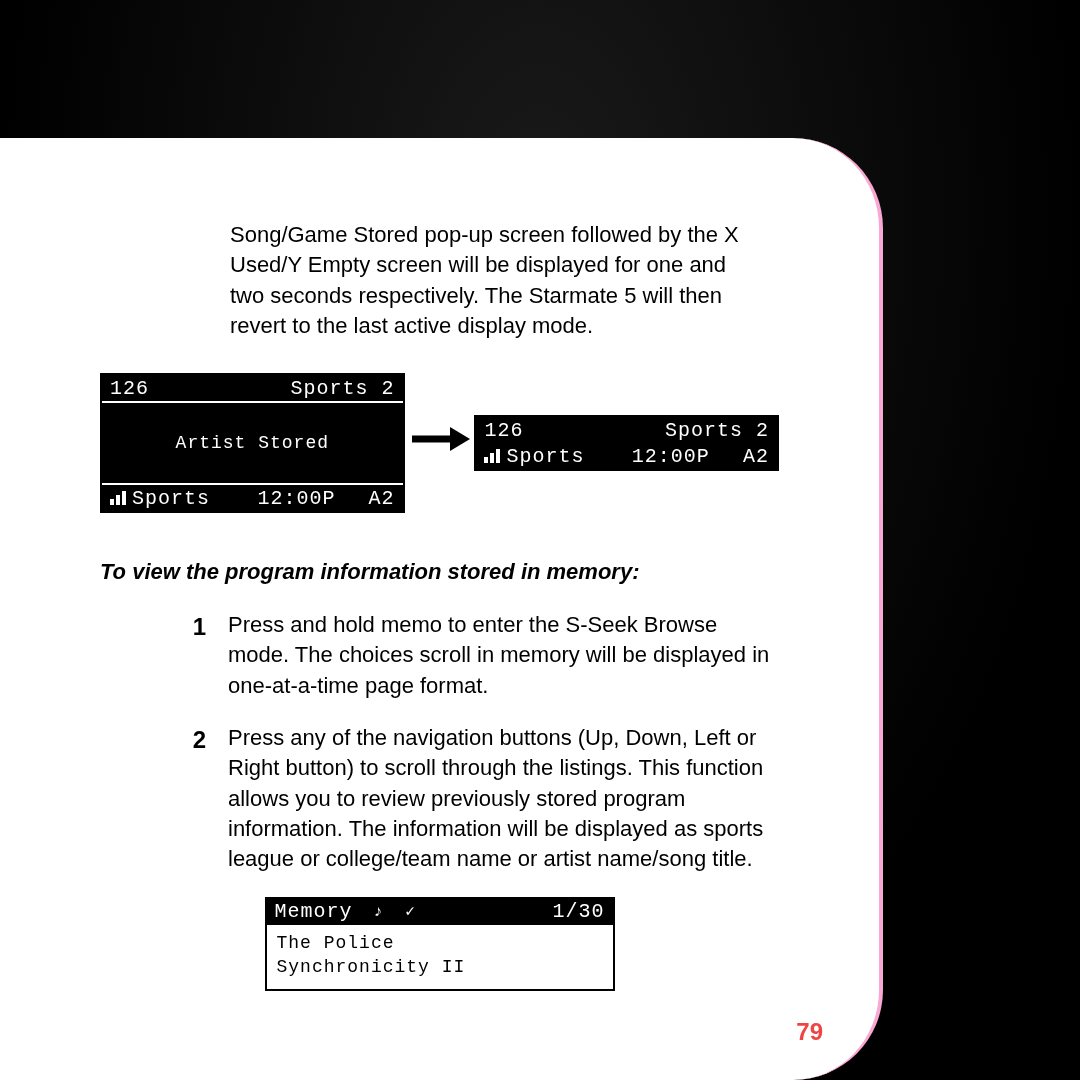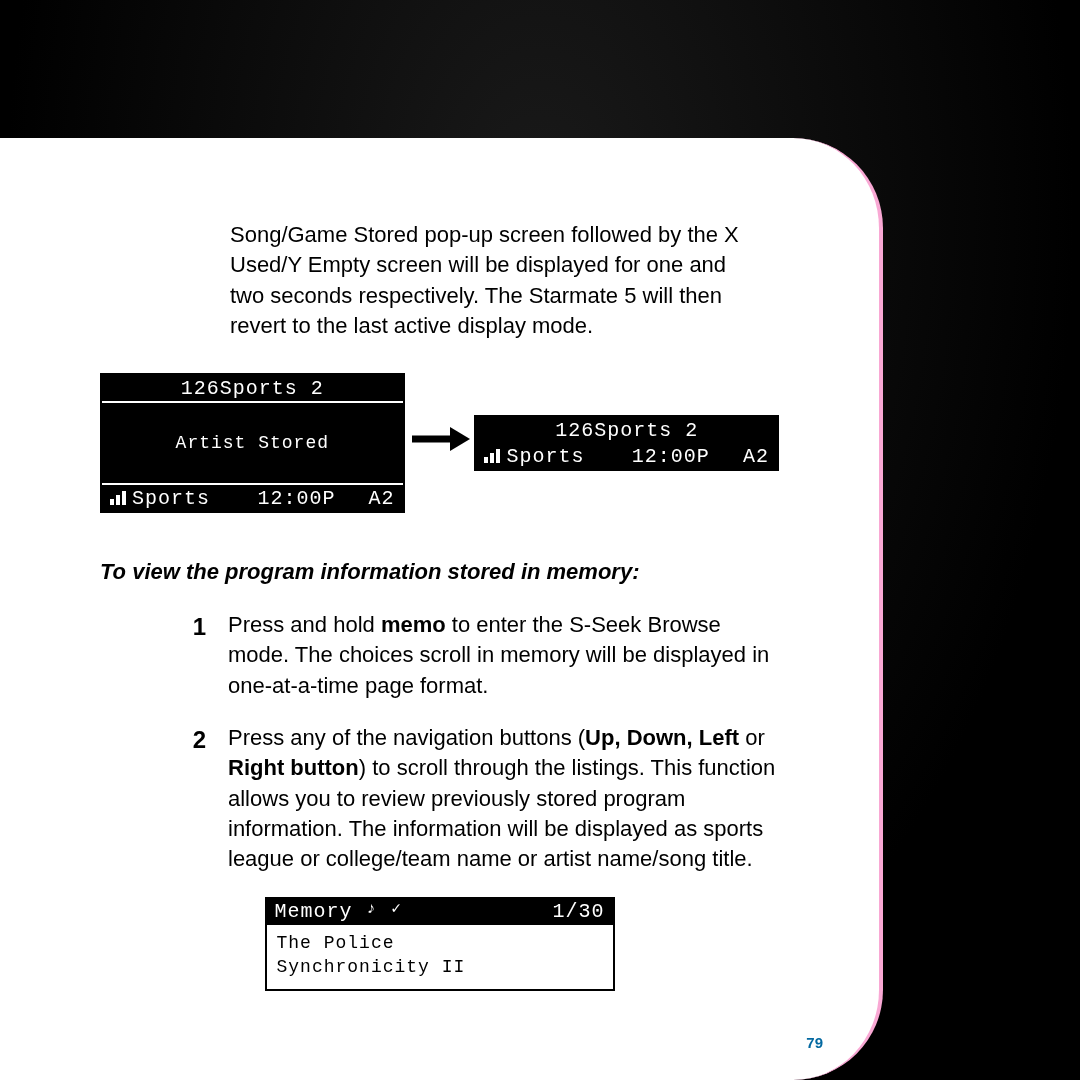--- a/index.html
+++ b/index.html
@@ -55,21 +55,21 @@
   }
   .lcd .lcd-top, .lcd .lcd-bot {
     background: #000;
     color: #fff;
     display: flex;
     padding: 2px 8px;
     font-size: 20px;
     align-items: center;
     height: 26px;
   }
-  .lcd .lcd-top { justify-content: center; }
+  .lcd .lcd-top { justify-content: space-between; }
   .lcd .lcd-mid {
     background: #000;
     color: #fff;
     text-align: center;
     font-size: 18px;
     padding: 24px 0;
     border-top: 2px solid #fff;
     border-bottom: 2px solid #fff;
     height: 84px;
     display: flex;
@@ -114,56 +114,56 @@
   .step .num {
     width: 58px;
     flex-shrink: 0;
     font-weight: 900;
     font-size: 24px;
     text-align: right;
     padding-right: 22px;
     font-family: Arial Black, Arial, sans-serif;
   }
   .step .txt { flex: 1; }
-  .step .txt b { font-weight: 700; }
+  .step .txt b { font-weight: 400; }
   
   .mem-lcd {
     width: 350px;
     margin: 8px auto 0 auto;
     border: 2px solid #000;
     font-family: "Courier New", monospace;
     letter-spacing: 1px;
   }
   .mem-lcd .mem-top {
     background: #000;
     color: #fff;
     display: flex;
     justify-content: space-between;
     align-items: center;
     padding: 2px 8px;
     font-size: 20px;
     height: 26px;
   }
-  .mem-lcd .mem-top .mleft { display:flex; gap:14px; }
+  .mem-lcd .mem-top .mleft { display:flex; align-items:center; gap:21px; }
   .mem-lcd .mem-body {
     background: #fff;
     color: #000;
     font-size: 18px;
     padding: 6px 10px 10px 10px;
     line-height: 1.35;
   }
   .note-icon { font-size: 16px; }
   .check-icon { font-size: 16px; }
   .page-number {
     position: absolute;
     right: 56px;
-    bottom: 26px;
-    color: #0369a1;
+    bottom: 32px;
+    color: #ef4444;
     font-weight: 700;
-    font-size: 15px;
+    font-size: 24px;
   }
 </style>
 </head>
 <body>
 
 <div class="page-wrap">
   <div class="content">
 
     <p class="intro">Song/Game Stored pop-up screen followed by the X Used/Y Empty screen will be displayed for one and two seconds respectively. The Starmate 5 will then revert to the last active display mode.</p>
 

